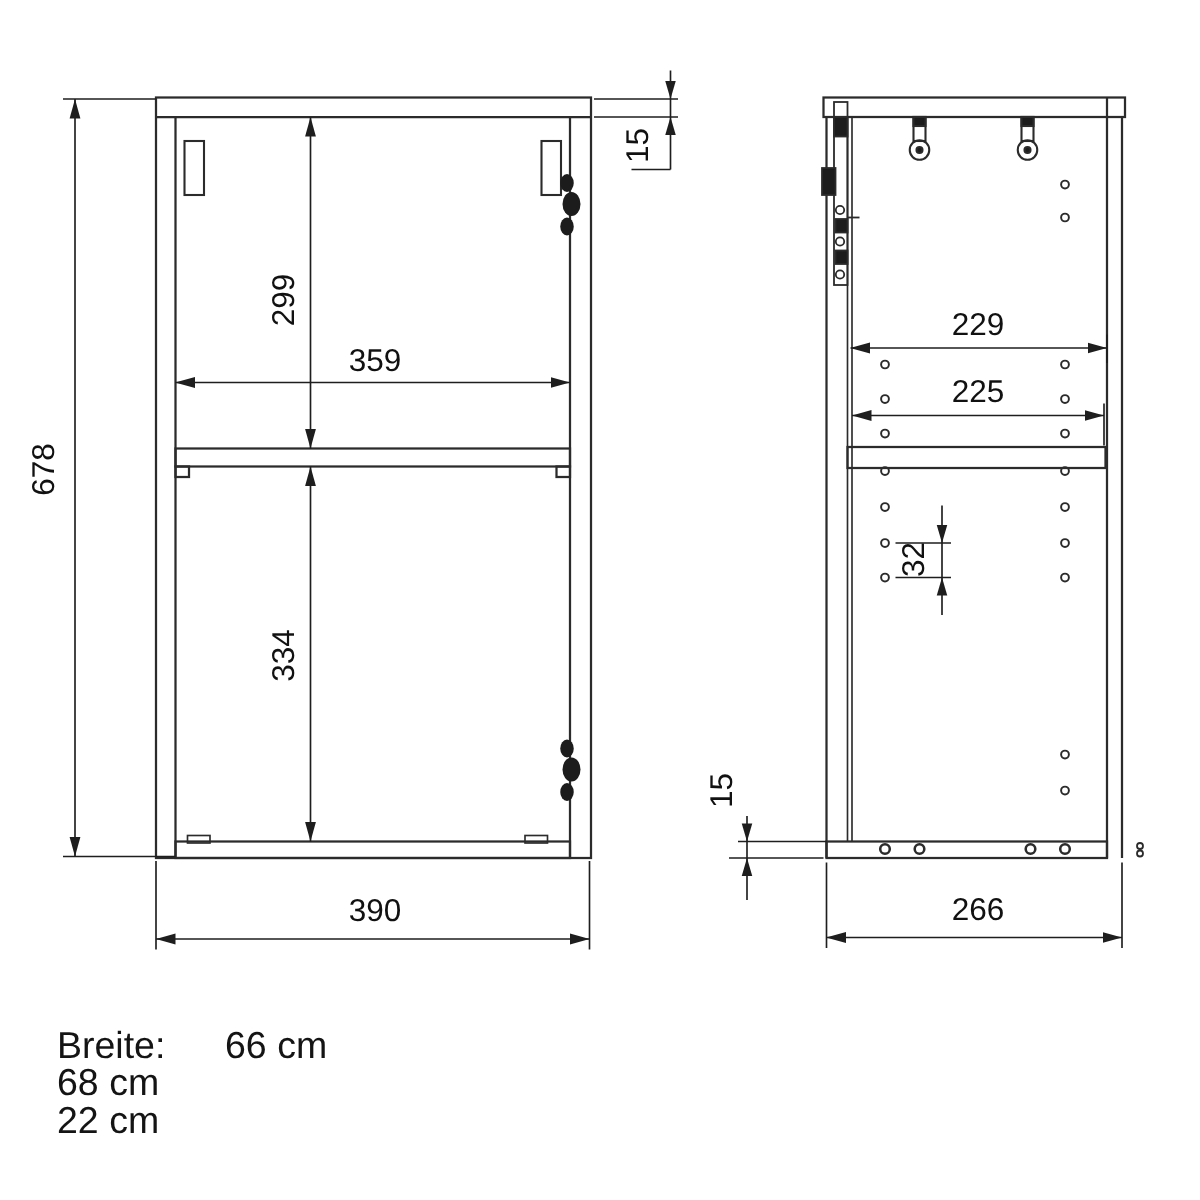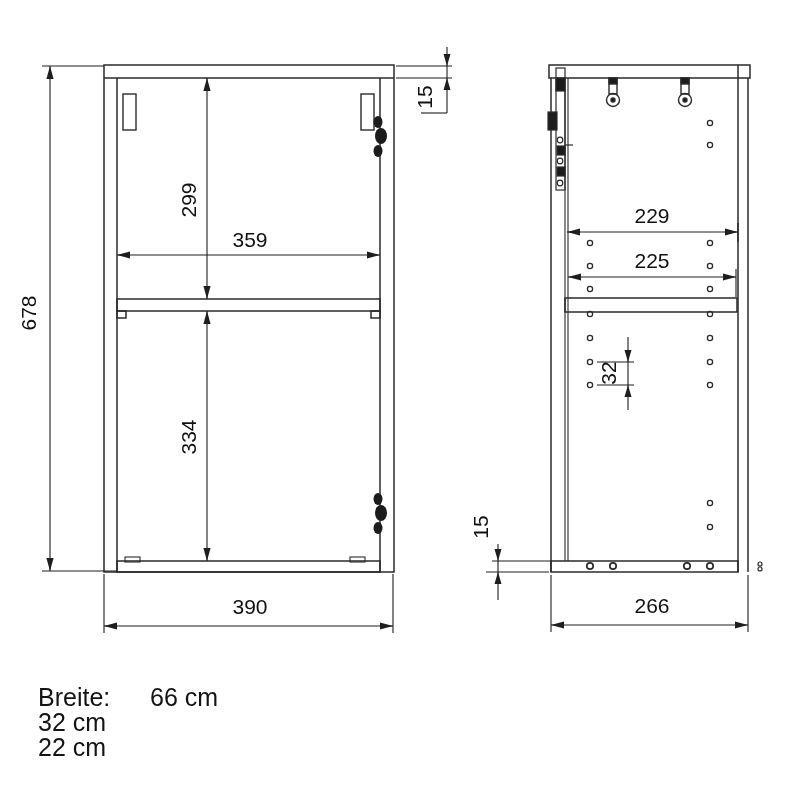--- a/index.html
+++ b/index.html
@@ -199,20 +199,20 @@
     </g>
   </g>
 </svg>
 
   <div class="specs">
     <div class="spec-row">
       <span class="spec-label">Breite:</span>
       <span class="spec-value">66 cm</span>
     </div>
     <div class="spec-row">
-      <span class="spec-value">32 cm</span>
+      <span class="spec-value">68 cm</span>
     </div>
     <div class="spec-row">
       <span class="spec-value">22 cm</span>
     </div>
   </div>
 
 </div>
 
 </body></html>

